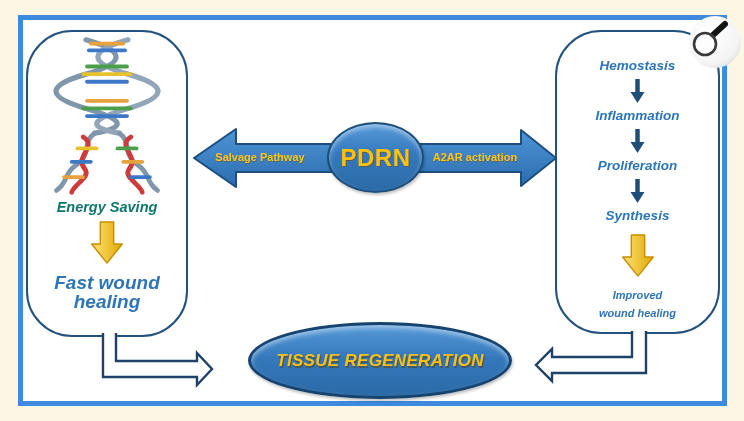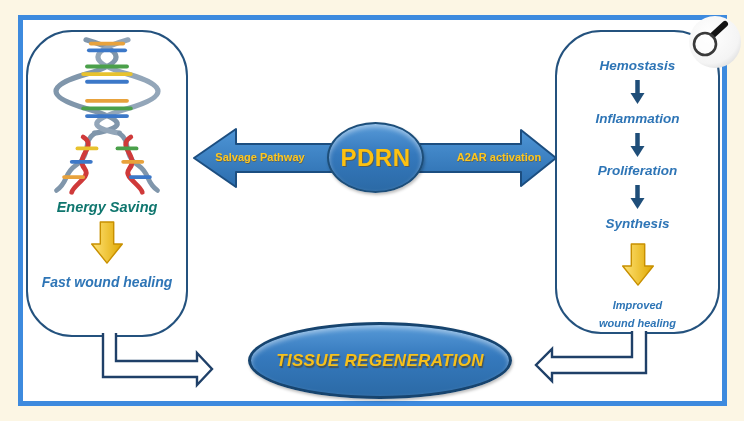--- a/index.html
+++ b/index.html
@@ -12,51 +12,51 @@
   .frame {
     position:absolute; left:18px; top:15px; width:709px; height:391px;
     background:#ffffff; border:5px solid #3d8ade;
   }
   .panel {
     position:absolute; background:#ffffff;
     border:2.5px solid #24527e; border-radius:46px;
     display:flex; flex-direction:column; align-items:center;
   }
   .left-panel  { left:26px;  top:30px; width:162px; height:307px; }
-  .right-panel { left:555px; top:30px; width:165px; height:304px; padding-top:26px;justify-content:space-between; }
+  .right-panel { left:555px; top:30px; width:165px; height:304px; padding-top:26px; }
 
   .dna-svg { width:148px; height:162px; margin-top:4px; }
 
   .caption {
     color:#0f766e; font-weight:bold; font-style:italic;
     font-size:14.5px; line-height:19px; text-align:center;
   }
   .result-label {
     color:#2e75b6; font-weight:bold; font-style:italic;
-    font-size:14px; line-height:19px; text-align:center;
+    font-size:19px; line-height:19px; text-align:center;
   }
   .left-panel .result-label { margin-top:8px; }
   .left-panel .gold-arrow { margin-top:4px; }
 
   .stage {
     color:#2e75b6; font-weight:bold; font-style:italic;
     font-size:13.5px; line-height:16px; margin-bottom:4px; text-align:center;
   }
   .mini-arrow { margin-bottom:4px; }
   .right-panel .gold-arrow { margin-top:6px; }
   .right-panel .result-label { margin-top:8px; font-size:11px; line-height:18px; }
 
   .overlay { position:absolute; left:0; top:0; width:744px; height:421px; pointer-events:none; }
 
   .arrow-label {
     position:absolute; color:#ffc61e; font-weight:bold; font-size:11px;
     text-align:center; text-shadow:0.5px 0.5px 0 rgba(110,70,0,0.45);
   }
   .arrow-label.left  { left:185px; top:151px; width:150px; }
-  .arrow-label.right { left:424px; top:151px; width:150px;text-align:center; }
+  .arrow-label.right { left:400px; top:151px; width:150px;text-align:center; }
 
   .node {
     position:absolute; border-radius:50%;
     background:linear-gradient(180deg,#579ad8 0%,#3579bd 45%,#2b6aa6 100%);
     display:flex; align-items:center; justify-content:center;
     box-shadow:inset 0 3px 5px rgba(255,255,255,0.45), 1px 2px 3px rgba(0,0,0,0.25);
   }
   .pdrn-node {
     left:327px; top:122px; width:97px; height:71px;
     border:2.5px solid #1d4e79;

